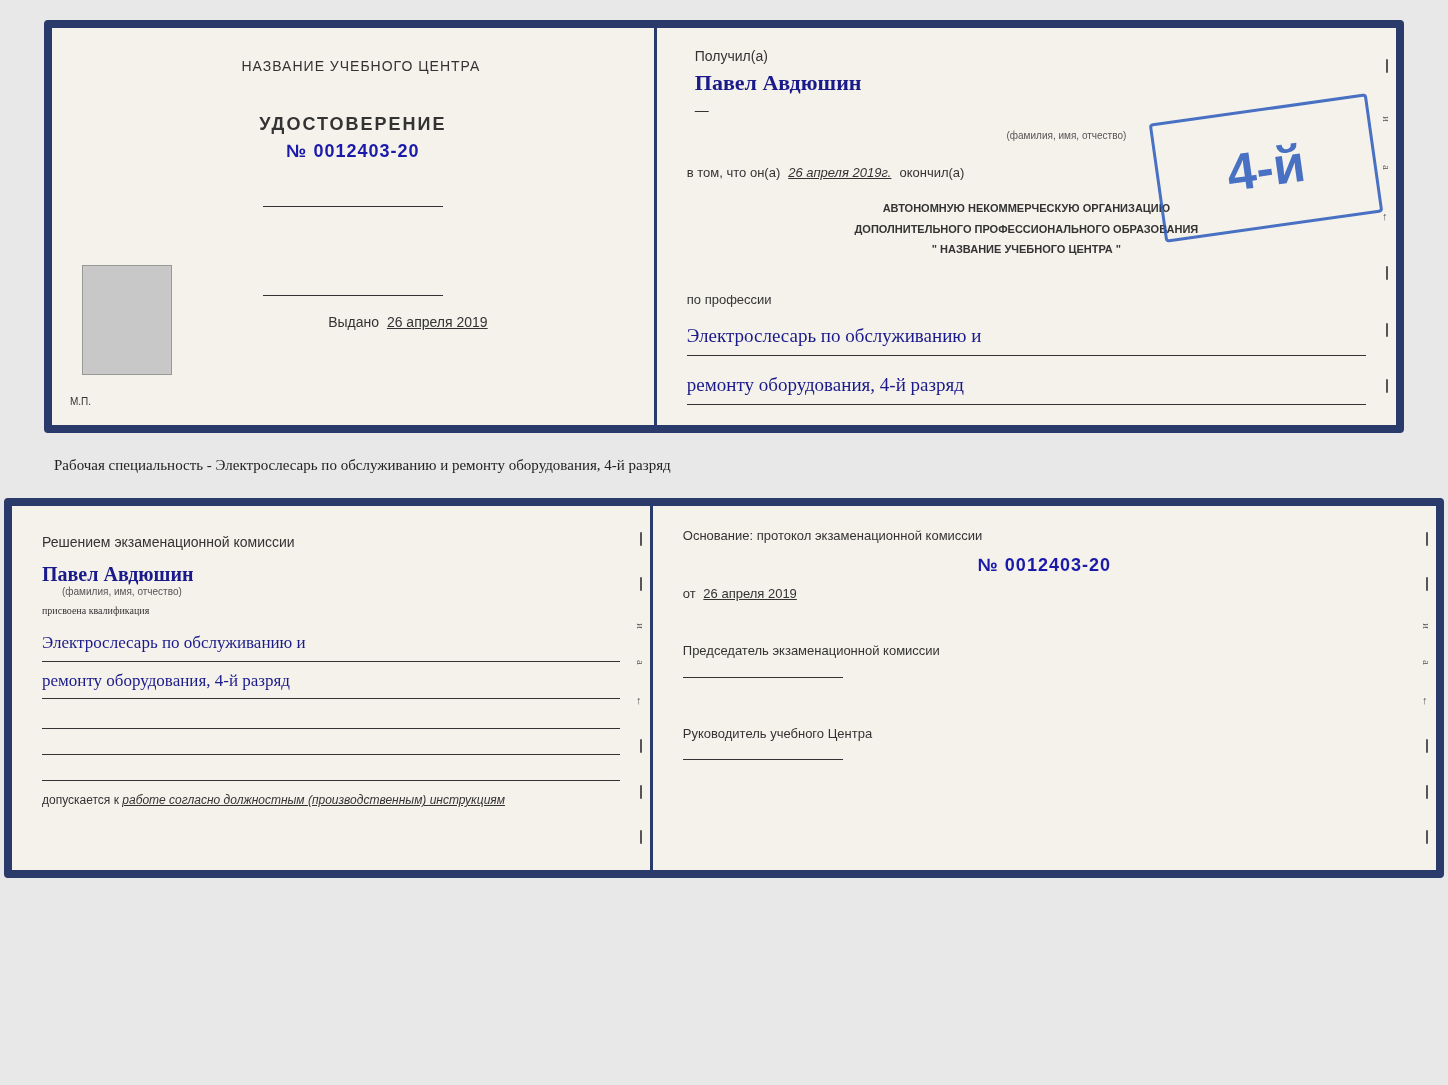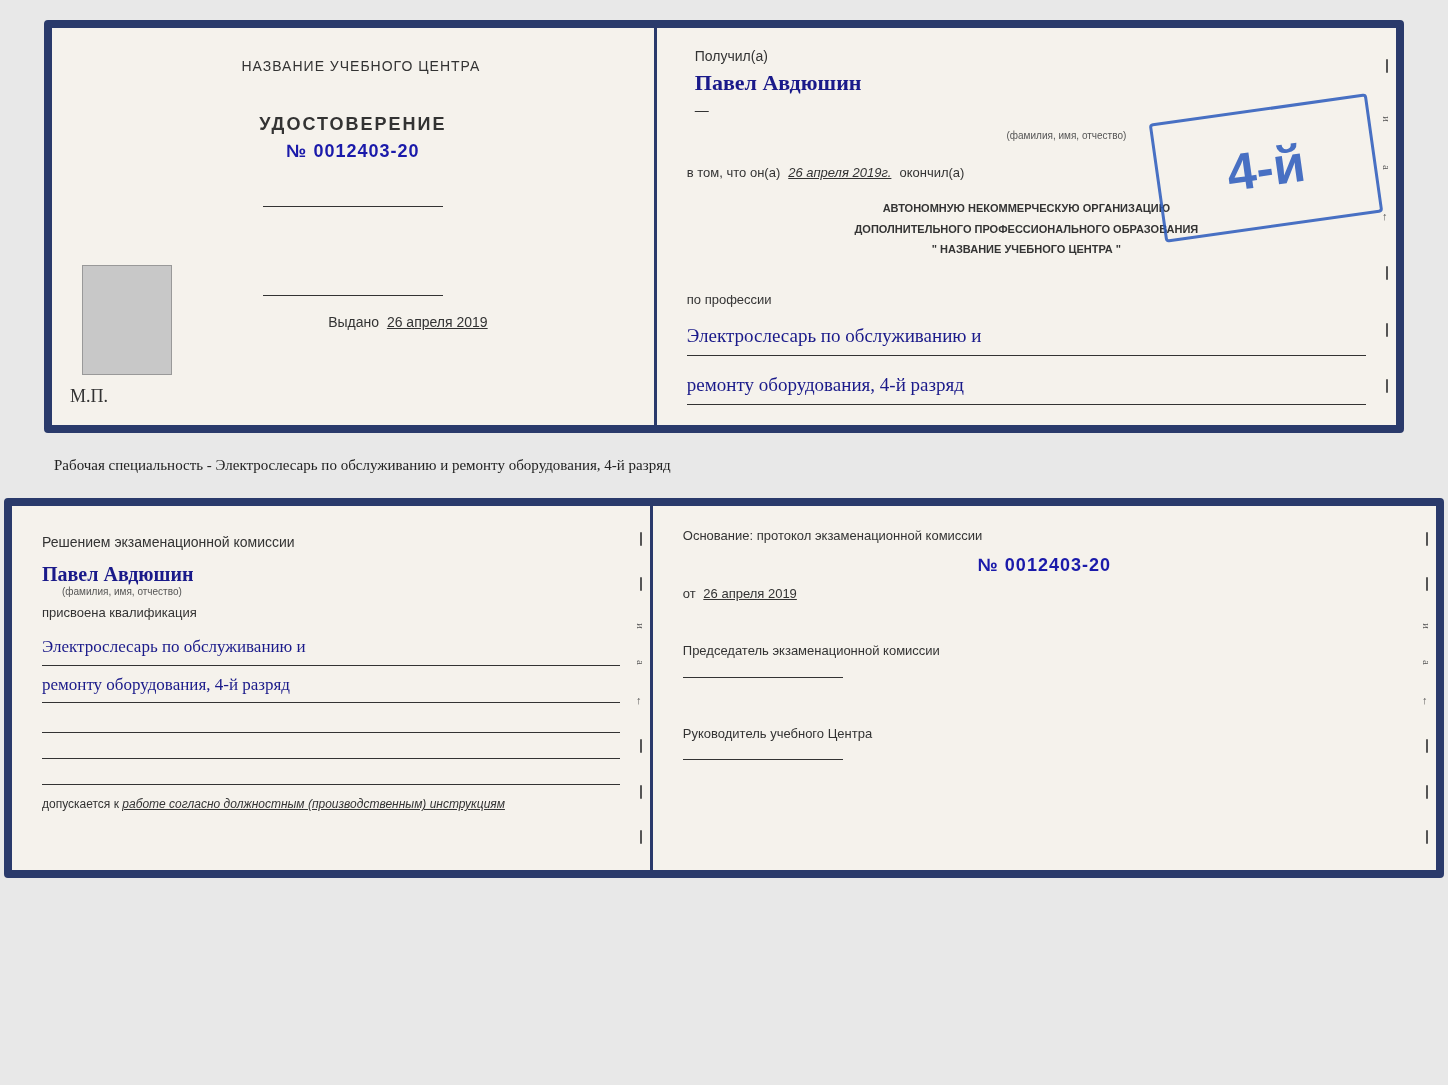--- a/index.html
+++ b/index.html
@@ -91,22 +91,22 @@
       font-family: Arial, sans-serif;
       color: #333;
       margin-left: 110px;
       margin-top: 10px;
     }
 
     .mp-label {
       position: absolute;
       bottom: 18px;
       left: 18px;
-      font-size: 18px;
-      font-family: Liberation Serif, serif;
+      font-size: 10px;
+      font-family: Liberation Sans, sans-serif;
       color: #333;
     }
 
     .separator-line {
       width: 180px;
       border-bottom: 1px solid #333;
       margin: 4px auto;
     }
 
     
@@ -228,22 +228,22 @@
 
     .commission-title {
       font-size: 14px;
       font-family: Arial, sans-serif;
       color: #333;
       line-height: 1.6;
       margin-bottom: 4px;
     }
 
     .assigned-text {
-      font-size: 13px;
-      font-family: Liberation Sans, sans-serif;
+      font-size: 10px;
+      font-family: Liberation Serif, serif;
       color: #333;
       margin-top: 8px;
     }
 
     .bottom-lines-area {
       margin-top: 10px;
       display: flex;
       flex-direction: column;
       gap: 6px;
     }

